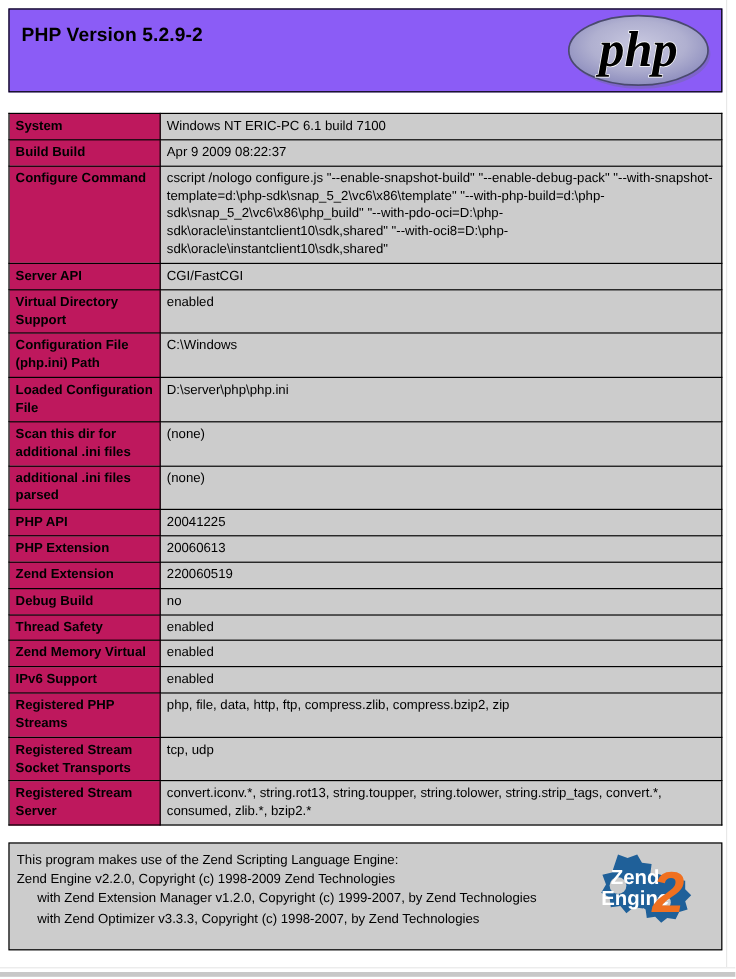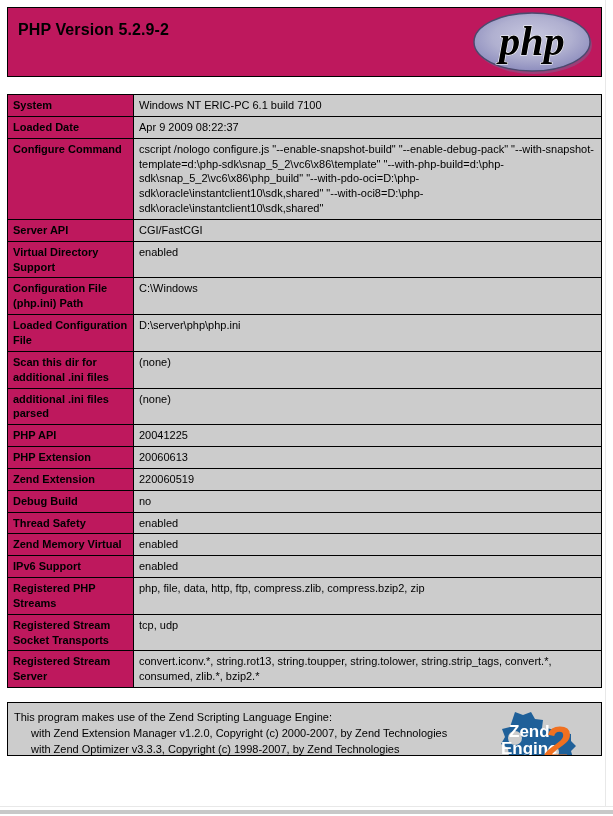--- a/index.html
+++ b/index.html
@@ -58,21 +58,21 @@
     width: 613px;
     height: 4px;
     background: #c8c8c8;
   }
 
   
   .header {
     width: 595px;
     height: 70px;
     box-sizing: border-box;
-    background: #be185d;
+    background: #8b5cf6;
     border: 1px solid #000000;
     position: relative;
     margin: 2px 0 0 2px;
   }
   .header-title {
     position: absolute;
     left: 10px;
     top: 13px;
     font-size: 16px;
     font-weight: bold;
@@ -114,21 +114,21 @@
   }
 
   
   .zend-box {
     width: 595px;
     box-sizing: border-box;
     background: #cccccc;
     border: 1px solid #000000;
     margin: 14px 0 0 2px;
     position: relative;
-    height: 54px;
+    height: 90px;
     overflow: hidden;
   }
   .zend-lines {
     position: absolute;
     left: 6px;
     top: 6px;
     line-height: 1.47;
     font-size: 11px;
   }
   .zend-lines .indent { padding-left: 17px; }
@@ -162,21 +162,21 @@
     </svg>
   </div>
 
   <table class="info">
     <tbody>
         <tr>
           <td class="lbl">System</td>
           <td class="val">Windows NT ERIC-PC 6.1 build 7100</td>
         </tr>
         <tr>
-          <td class="lbl">Loaded Date</td>
+          <td class="lbl">Build Build</td>
           <td class="val">Apr 9 2009 08:22:37</td>
         </tr>
         <tr>
           <td class="lbl">Configure Command</td>
           <td class="val">cscript /nologo configure.js "--enable-snapshot-build" "--enable-debug-pack" "--with-snapshot-template=d:\php-sdk\snap_5_2\vc6\x86\template" "--with-php-build=d:\php-sdk\snap_5_2\vc6\x86\php_build" "--with-pdo-oci=D:\php-sdk\oracle\instantclient10\sdk,shared" "--with-oci8=D:\php-sdk\oracle\instantclient10\sdk,shared"</td>
         </tr>
         <tr>
           <td class="lbl">Server API</td>
           <td class="val">CGI/FastCGI</td>
         </tr>
@@ -239,21 +239,22 @@
         <tr>
           <td class="lbl">Registered Stream Server</td>
           <td class="val">convert.iconv.*, string.rot13, string.toupper, string.tolower, string.strip_tags, convert.*, consumed, zlib.*, bzip2.*</td>
         </tr>
       </tbody>
   </table>
 
   <div class="zend-box">
     <div class="zend-lines">
       <div>This program makes use of the Zend Scripting Language Engine:</div>
-      <div class="indent">with Zend Extension Manager v1.2.0, Copyright (c) 2000-2007, by Zend Technologies</div>
+      <div>Zend Engine v2.2.0, Copyright (c) 1998-2009 Zend Technologies</div>
+      <div class="indent">with Zend Extension Manager v1.2.0, Copyright (c) 1999-2007, by Zend Technologies</div>
       <div class="indent">with Zend Optimizer v3.3.3, Copyright (c) 1998-2007, by Zend Technologies</div>
     </div>
 
     <svg class="zend-logo" viewBox="0 0 112 66">
       <g>
         <path fill="#1f6099" d="M30 4 l8 3 8-3 4 7 8 1 -1 8 6 5 -5 6 3 8 -8 2 -2 8 -8-1 -6 5 -5-6 -8 1 -1-8 -7-4 4-7 -3-8 8-2 z"></path>
         <circle cx="30" cy="30" r="7" fill="#cccccc"></circle>
         <path fill="#1f6099" d="M62 20 l7 2 6-3 4 6 7 1 0 7 5 5 -5 5 2 7 -7 2 -3 6 -7-1 -5 4 -5-5 -7 1 -1-7 -6-4 4-6 -2-7 7-2 z"></path>
         <circle cx="68" cy="44" r="6" fill="#cccccc"></circle>
       </g>

